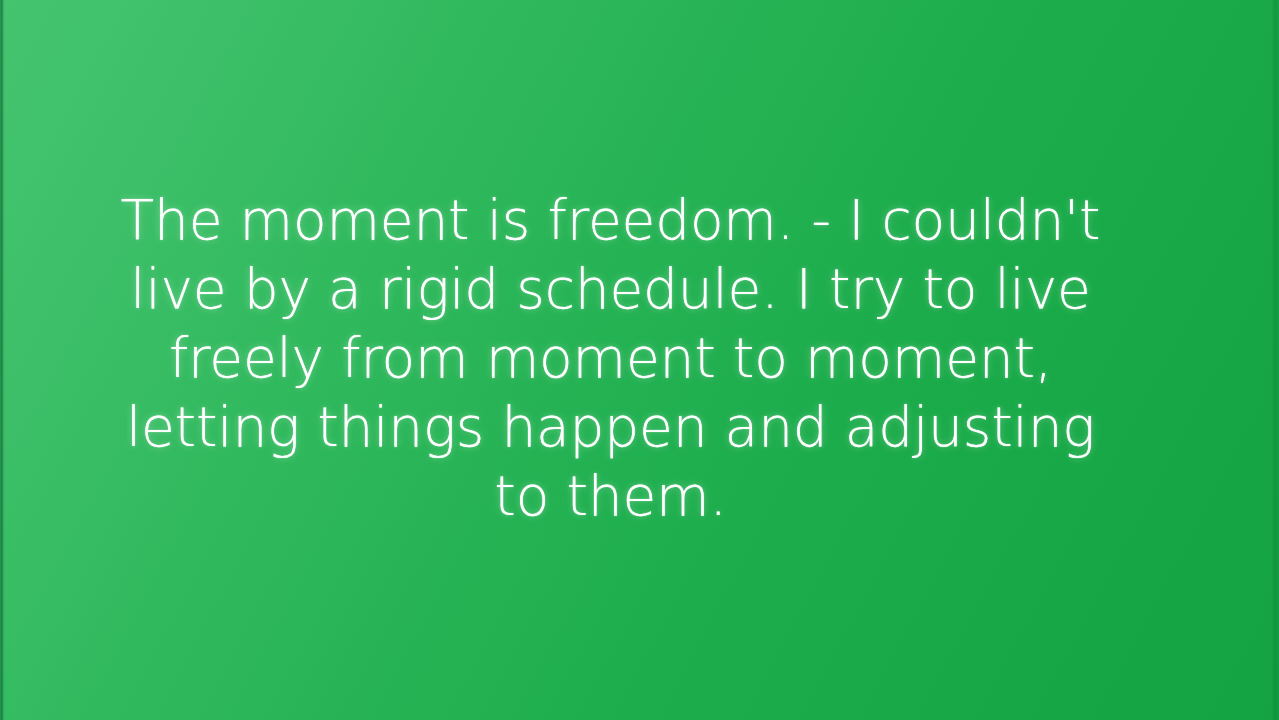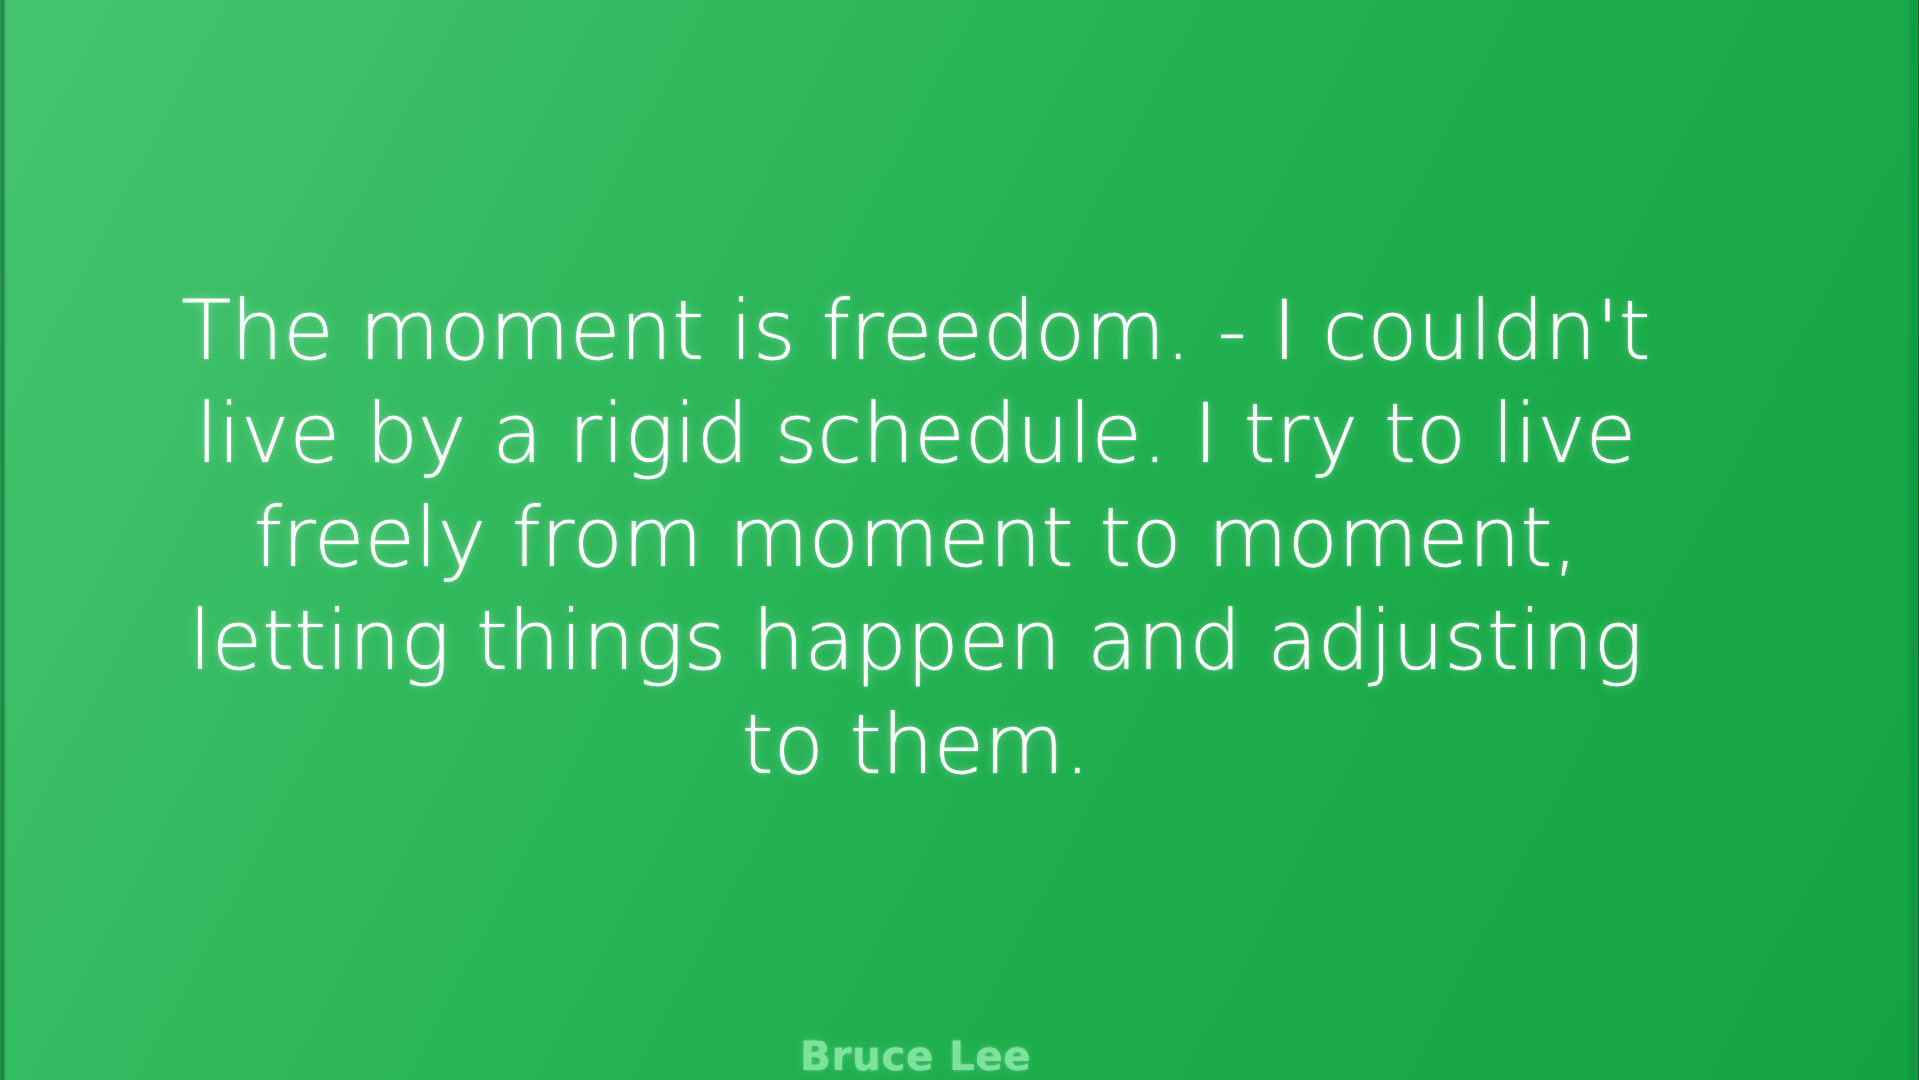--- a/index.html
+++ b/index.html
@@ -105,16 +105,15 @@
 </head>
 <body>
 
 <div class="quote-card">
 
   <div class="edge-seam-left"></div>
   <div class="edge-seam-right"></div>
 
   <div class="content">
     <blockquote class="quote-text">The moment is freedom. - I couldn't live by a rigid schedule. I try to live freely from moment to moment, letting things happen and adjusting to them.</blockquote>
-    <div class="attribution">Bruce Lee</div>
   </div>
 
 </div>
 
 </body></html>

